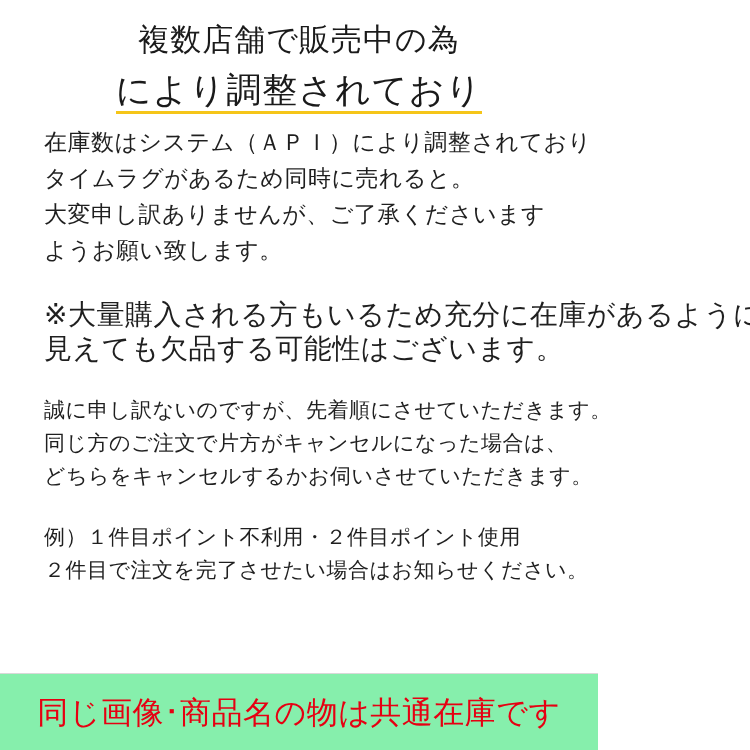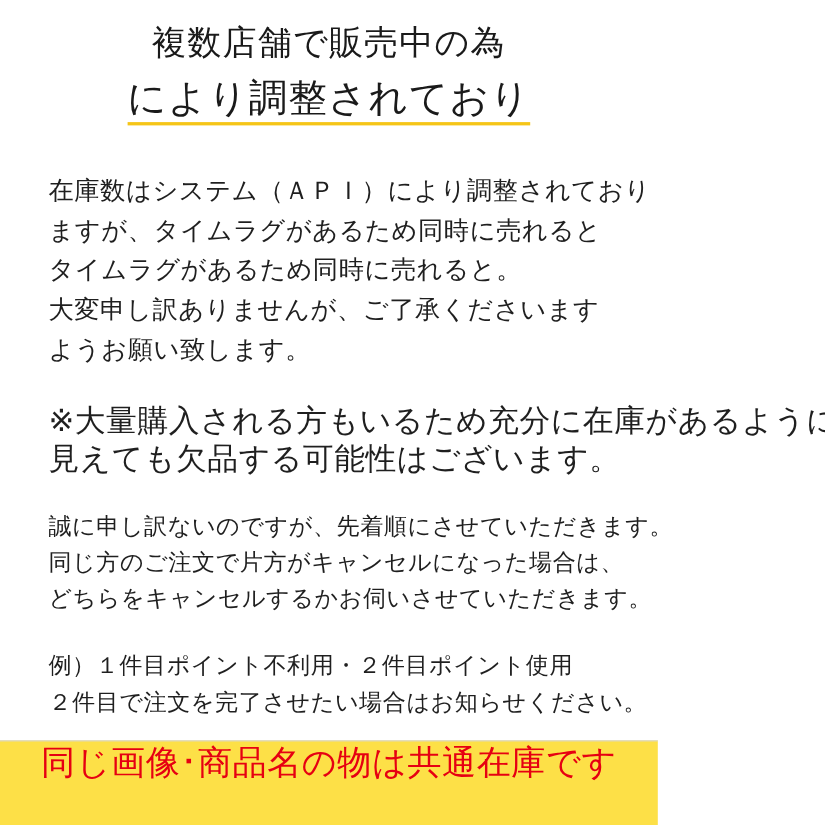--- a/index.html
+++ b/index.html
@@ -50,21 +50,21 @@
     position: absolute;
     left: 0;
     right: 0;
     bottom: 2px;
     height: 3px;
     background: #f5c518;
     z-index: 1;
   }
   .body-block {
     padding: 0 44px;
-    margin-top: 40px;
+    margin-top: 8px;
   }
   .para {
     font-size: 23px;
     line-height: 36px;
     letter-spacing: 0.5px;
     color: #1f1f1f;
     margin: 0;
   }
   .para .line {
     display: block;
@@ -83,23 +83,24 @@
   .para-small {
     font-size: 21px;
     line-height: 33px;
   }
   .footer-band {
     position: absolute;
     left: 0;
     right: 0;
     bottom: 0;
     height: 76px;
-    background: #fde047;
+    background: #86efac;
     border-top: 1px solid #d8d8d8;
     display: flex;
+    align-items: center;
     justify-content: center;
   }
   .footer-text {
     font-size: 31px;
     line-height: 40px;
     letter-spacing: 0.5px;
     color: #e60012;
     font-weight: 400;
     white-space: nowrap;
   }
@@ -114,21 +115,20 @@
     <div class="heading-line2-wrap">
       <div class="heading-line2">により調整されており</div>
       <div class="underline" style="background: rgb(245, 197, 24);"></div>
     </div>
   </div>
 
   <div class="body-block">
 
     <p class="para">
       <span class="line">在庫数はシステム（ＡＰＩ）により調整されており</span>
-      <span class="line">ますが、タイムラグがあるため同時に売れると</span>
       <span class="line">タイムラグがあるため同時に売れると。</span>
       <span class="line">大変申し訳ありませんが、ご了承くださいます</span>
       <span class="line">ようお願い致します。</span>
     </p>
 
     <div class="para-spacer-lg"></div>
 
     <p class="para para-note">
       <span class="line">※大量購入される方もいるため充分に在庫があるように</span>
       <span class="line">見えても欠品する可能性はございます。</span>

